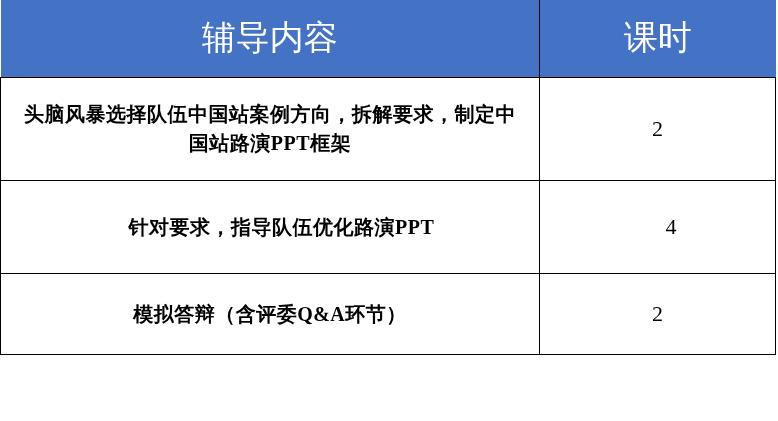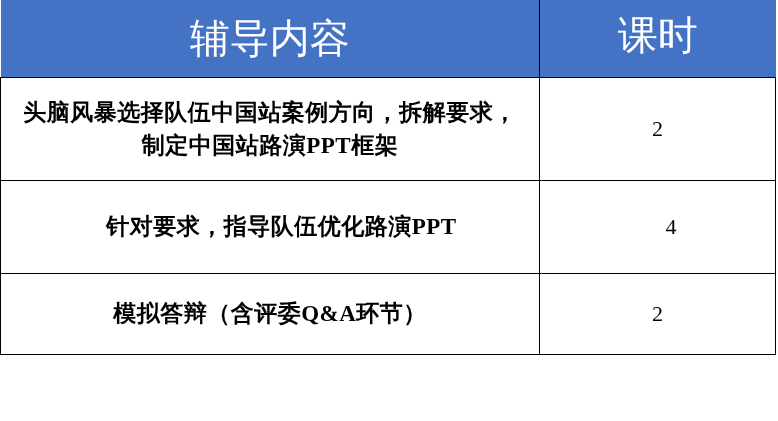--- a/index.html
+++ b/index.html
@@ -29,45 +29,44 @@
   }
 
   col.col-content { width: 539px; }
   col.col-hours   { width: 236px; }
 
   
   tr.header-row th {
     background: #4472C4;
     color: #ffffff;
     font-weight: normal;
-    font-size: 40px;
+    font-size: 34px;
     line-height: 1.2;
     height: 77px;
     text-align: center;
     vertical-align: middle;
     padding: 0;
     border: none;
     border-right: 1px solid #000000;
   }
   tr.header-row th:last-child {
     border-right: none;
-    font-family: Liberation Mono, monospace;
   }
 
   
   tbody td {
     border: 1px solid #000000;
     padding: 4px 10px;
     text-align: center;
     vertical-align: middle;
     background: #ffffff;
   }
 
   tbody td.content-cell {
-    font-size: 23px;
+    font-size: 20px;
     font-weight: bold;
     line-height: 1.45;
     letter-spacing: 0.5px;
     color: #000000;
     padding-left: 14px;
     padding-right: 14px;
   }
 
   tbody td.hours-cell {
     font-size: 22px;

